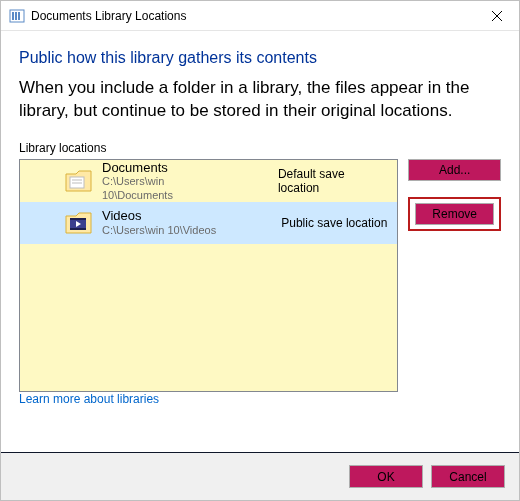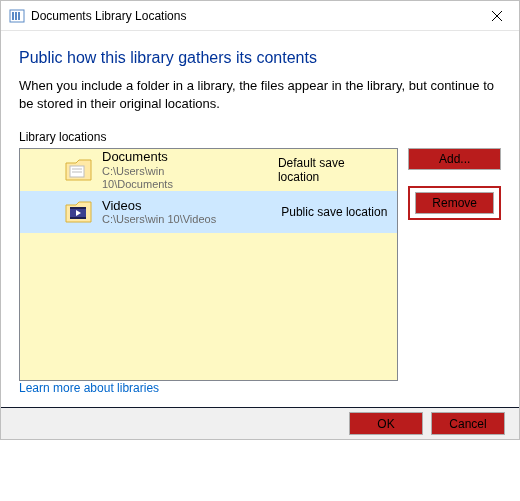--- a/index.html
+++ b/index.html
@@ -8,21 +8,21 @@
     font-family: "Segoe UI", Tahoma, sans-serif;
     font-size: 12px;
     color: #000;
     background: #fff;
     width: 520px;
     height: 501px;
     overflow: hidden;
   }
   .window {
     width: 520px;
-    height: 440px;
+    height: 501px;
     border: 1px solid #bfbfbf;
     background: #fff;
     display: flex;
     flex-direction: column;
   }
   .titlebar {
     height: 30px;
     display: flex;
     align-items: center;
     padding: 0 0 0 8px;
@@ -49,21 +49,21 @@
     display: flex;
     flex-direction: column;
   }
   .heading {
     color: #003399;
     font-size: 16px;
     font-weight: 400;
     margin: 6px 0 10px 0;
   }
   .desc {
-    font-size: 13px;
+    font-size: 17px;
     color: #000;
     line-height: 1.35;
     margin-bottom: 18px;
   }
   .section-label {
     font-size: 12px;
     margin-bottom: 4px;
   }
   .mainrow {
     display: flex;
@@ -104,21 +104,21 @@
     padding-left: 42px;
   }
   .sidebtns {
     display: flex;
     flex-direction: column;
     gap: 16px;
   }
   .btn {
     min-width: 70px;
     height: 22px;
-    background: #b91c1c;
+    background: #be185d;
     border: 1px solid #adadad;
     font-family: inherit;
     font-size: 12px;
     padding: 0 16px;
     cursor: default;
   }
   .remove-wrap {
     border: 2px solid #b91c1c;
     padding: 4px 5px;
     display: inline-block;

